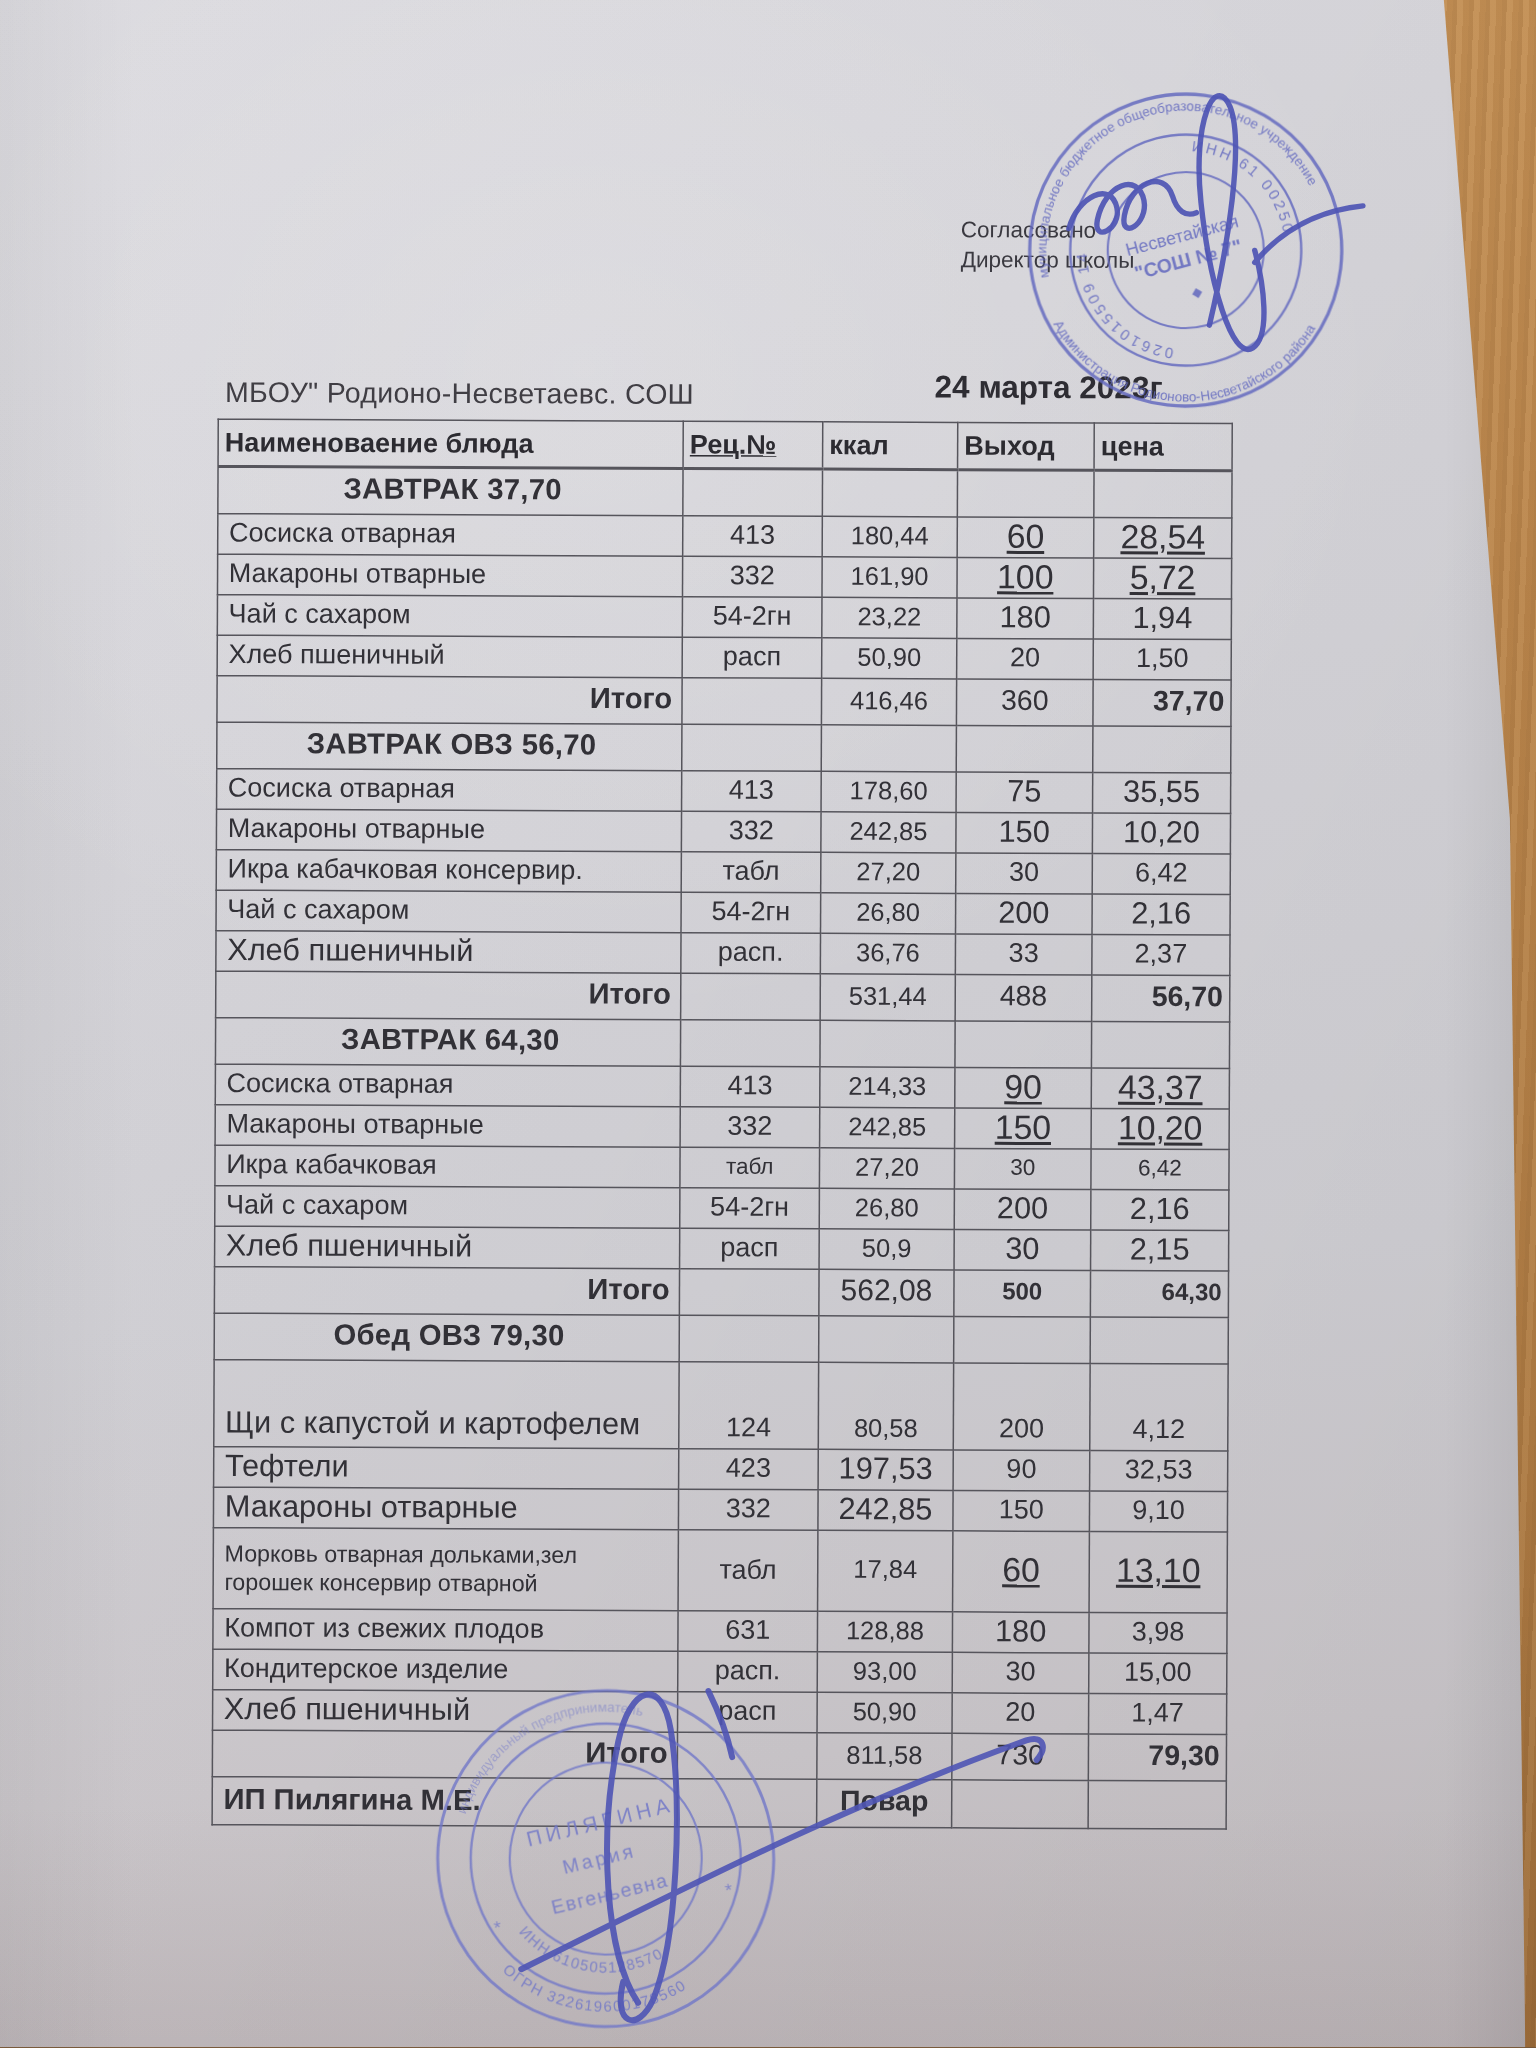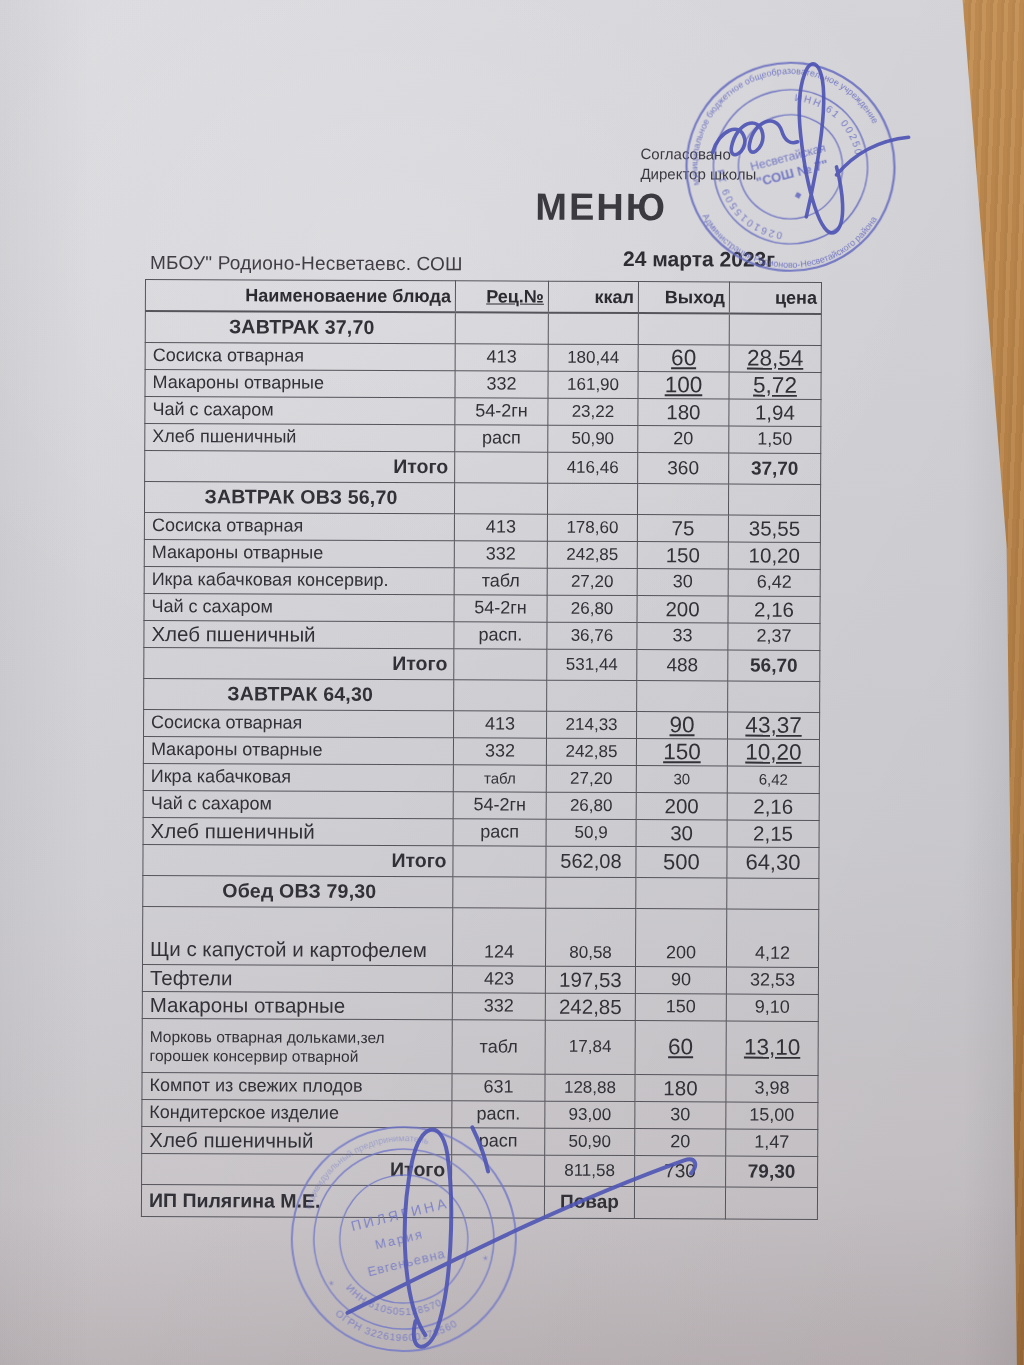--- a/index.html
+++ b/index.html
@@ -24,33 +24,33 @@
   .approve{position:absolute;left:640px;top:142px;font-size:15px;line-height:20px;color:#3a3940;}
   .doc-title{position:absolute;left:535px;top:184px;font-size:38px;font-weight:bold;letter-spacing:2px;color:#3b3a41;}
   .org{position:absolute;left:150px;top:252px;font-size:19px;color:#403e44;letter-spacing:.2px;}
   .doc-date{position:absolute;left:623px;top:245px;font-size:21px;font-weight:bold;color:#2e2d33;}
 
   table.menu{position:absolute;left:145px;top:279px;width:676px;border-collapse:collapse;table-layout:fixed;}
   .menu col.c-name{width:310px}.menu col.c-rec{width:93px}.menu col.c-kcal{width:90px}
   .menu col.c-out{width:91px}.menu col.c-price{width:92px}
   .menu td,.menu th{border:1.6px solid #56555c;padding:0 4px;overflow:hidden;white-space:nowrap;}
   .menu tr{height:27px;}
-  .menu th{font-size:18px;font-weight:bold;text-align:right;height:30px;border-bottom-width:2.4px;color:#2c2b31;}
+  .menu th{font-size:18px;font-weight:bold;text-align:left;height:30px;border-bottom-width:2.4px;color:#2c2b31;}
   .menu th.u{text-decoration:underline;}
   .menu td{font-size:18px;text-align:center;color:#323137;}
   .menu td.name{text-align:left;padding-left:7px;}
   .menu td.kcal{font-size:17px;}
   tr.sec{height:31px;}
   tr.sec td.name{text-align:center;font-weight:bold;font-size:19.5px;letter-spacing:.2px;}
   tr.tot{height:31px;}
   tr.tot td.name{text-align:right;font-weight:bold;font-size:19.5px;padding-right:6px;}
-  tr.tot td.price{font-weight:bold;}
+  tr.tot td.price{font-weight:bold;text-align:right;}
   tr.tot td.out,tr.tot td.price{font-size:19px;}
   tr.tot.big td.kcal{font-size:20px;}
-  tr.tot.big td.out,tr.tot.big td.price{font-size:22px;font-weight:normal;}
+  tr.tot.big td.out,tr.tot.big td.price{font-size:16px;font-weight:bold;}
   tr.foot{height:32px;}
   tr.foot td.name{font-weight:bold;font-size:19.5px;}
   tr.foot td.kcal{font-weight:bold;font-size:19px;}
   td.sz-sm{font-size:15px!important;}
   td.sz-lg{font-size:20.5px!important;}
   td.sz-xl{font-size:22.5px!important;text-decoration:underline;}
   tr.tallrow{height:58px;}
   tr.tallrow td{vertical-align:bottom;padding-bottom:3px;}
   tr.two{height:54px;}
   tr.two td.name{white-space:normal;line-height:19px;font-size:15.5px;padding-top:2px;}
@@ -62,21 +62,20 @@
 
 <div class="scene">
   <div class="paper"></div>
   <div class="content">
 
     <div class="approve">
       <div>Согласовано</div>
       <div>Директор школы</div>
     </div>
 
-    <div class="doc-title">МЕНЮ</div>
     <div class="org">МБОУ" Родионо-Несветаевс. СОШ</div>
     <div class="doc-date">24 марта 2023г</div>
 
     <table class="menu">
       <colgroup>
         <col class="c-name">
           <col class="c-rec">
           <col class="c-kcal">
           <col class="c-out">
           <col class="c-price">

